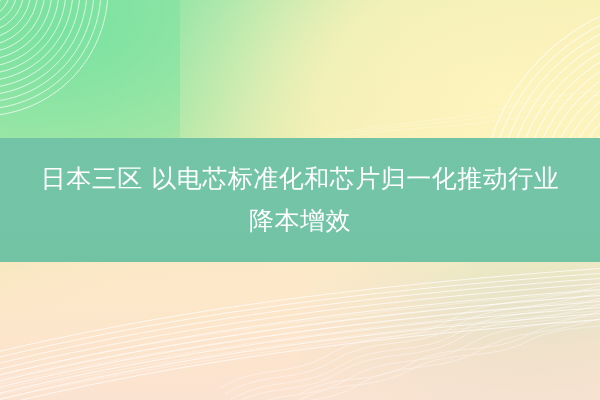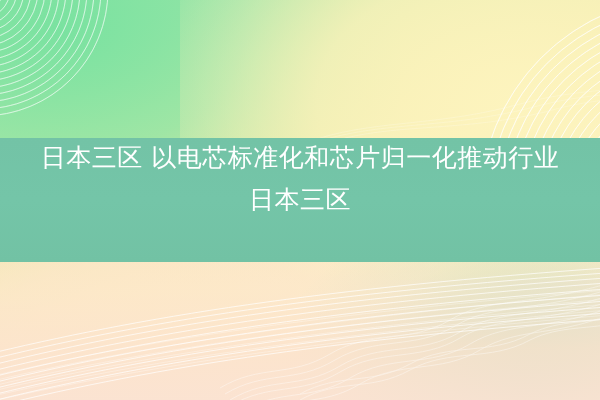--- a/index.html
+++ b/index.html
@@ -95,21 +95,21 @@
   .band {
     position: absolute;
     left: 0;
     right: 0;
     top: 138px;
     height: 124px;
     background: linear-gradient(180deg, #73c3a6 0%, #74c5a8 50%, #72c2a4 100%);
     display: flex;
     flex-direction: column;
     align-items: center;
-    justify-content: flex-start;
+    justify-content: center;
   }
   .band-line {
     color: #ffffff;
     font-size: 25px;
     line-height: 40px;
     letter-spacing: 0.5px;
     font-weight: 400;
     text-align: center;
     white-space: nowrap;
   }
@@ -240,16 +240,16 @@
       <g clip-path="url(#clip-top)" fill="none" stroke="#ffffff" stroke-width="0.6" opacity="0.35">
         <path d="M320,138 C 380,120 440,126 520,104 C 560,93 590,92 620,88"></path>
         <path d="M330,138 C 390,122 450,128 530,108 C 570,97 595,96 620,93"></path>
         <path d="M345,138 C 405,124 465,131 545,112 C 580,102 600,101 620,98"></path>
       </g>
     </svg>
   </div>
 
   <div class="band">
     <div class="band-line band-line-1">日本三区 以电芯标准化和芯片归一化推动行业</div>
-    <div class="band-line band-line-2">日本三区</div>
+    <div class="band-line band-line-2">降本增效</div>
   </div>
 
 </div>
 
 </body></html>

